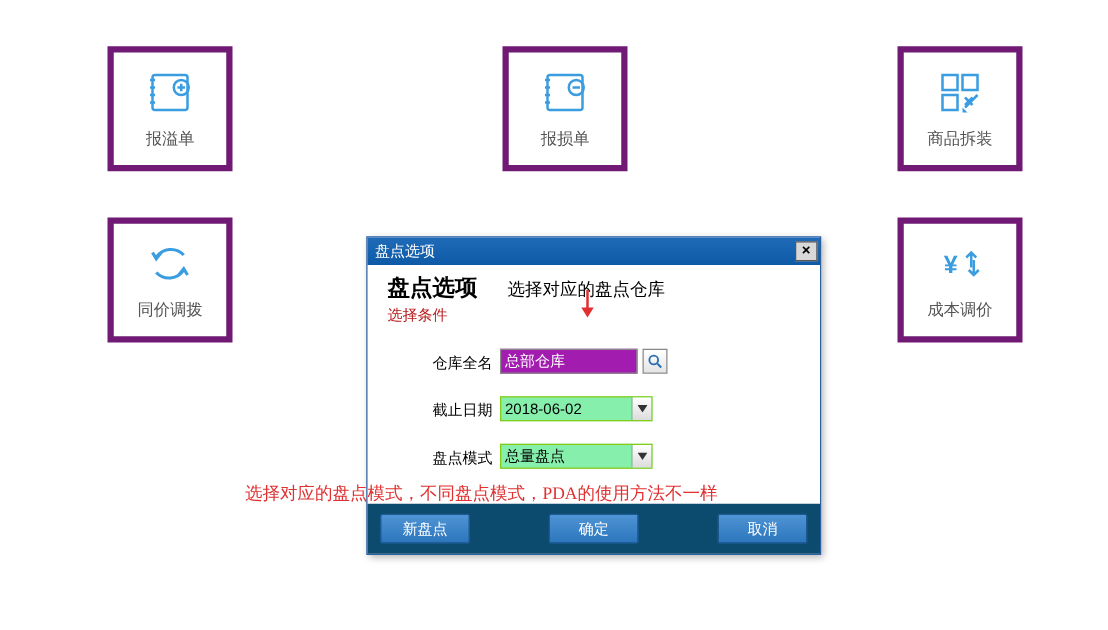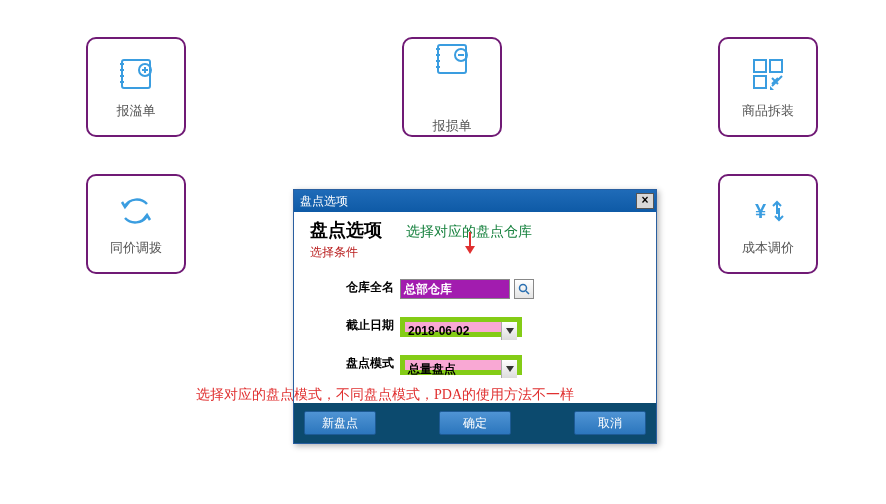--- a/index.html
+++ b/index.html
@@ -9,22 +9,22 @@
     height: 504px;
     background: #fff;
     font-family: "Microsoft YaHei", Arial, sans-serif;
     position: relative;
     overflow: hidden;
   }
   .card {
     position: absolute;
     width: 100px;
     height: 100px;
-    border: 2px solid #701a75;
-    border-radius: 10px;
+    border: 5px solid #701a75;
+    border-radius: 0;
     background: #fff;
     display: flex;
     flex-direction: column;
     align-items: center;
     justify-content: center;
     cursor: pointer;
   }
   .card .icon-wrap {
     width: 40px;
     height: 40px;
@@ -79,32 +79,31 @@
     font-size: 18px;
     font-weight: bold;
     color: #000;
   }
   .dialog-small {
     font-size: 12px;
     color: #b91c1c;
     margin-top: 2px;
   }
   .annot {
-    color: #15803d;
+    color: #000000;
     font-size: 14px;
     margin-left: 24px;
     position: relative;
   }
   .form-row {
     display: flex;
-    align-items: flex-start;
+    align-items: flex-end;
     margin: 18px 0 0 28px;
     font-size: 12px;
     color: #000;
-    font-weight: bold;
   }
   .form-label {
     width: 56px;
     text-align: right;
     margin-right: 6px;
   }
   .form-input {
     width: 110px;
     height: 20px;
     border: 1px solid #888;
@@ -124,25 +123,25 @@
     background: linear-gradient(#fff,#e4e4e4);
     display: flex;
     align-items: center;
     justify-content: center;
     cursor: pointer;
   }
   .combo {
     position: relative;
     width: 122px;
     height: 20px;
-    border: 5px solid #84cc16;
+    border: 1px solid #84cc16;
     font-size: 12px;
     line-height: 18px;
     padding: 0 18px 0 3px;
-    background: #f9a8d4;
+    background: #86efac;
   }
   .combo .arrow {
     position: absolute;
     right: 0;
     top: 0;
     width: 16px;
     height: 18px;
     background: linear-gradient(#fff,#dcdcdc);
     border-left: 1px solid #aaa;
     display: flex;
@@ -194,21 +193,21 @@
       <line x1="4" y1="20" x2="8" y2="20" stroke="#3a9de0" stroke-width="2"></line>
       <line x1="4" y1="26" x2="8" y2="26" stroke="#3a9de0" stroke-width="2"></line>
       <circle cx="29" cy="14" r="6" fill="none" stroke="#3a9de0" stroke-width="2"></circle>
       <line x1="29" y1="11" x2="29" y2="17" stroke="#3a9de0" stroke-width="2"></line>
       <line x1="26" y1="14" x2="32" y2="14" stroke="#3a9de0" stroke-width="2"></line>
     </svg>
   </div>
   <div class="label">报溢单</div>
 </div>
 
-<div class="card" style="left:402px; top:37px;justify-content:space-between;">
+<div class="card" style="left:402px; top:37px;">
   <div class="icon-wrap">
     <svg width="40" height="36" viewBox="0 0 40 36">
       <rect x="6" y="4" width="28" height="28" rx="2" fill="none" stroke="#3a9de0" stroke-width="2"></rect>
       <line x1="4" y1="8" x2="8" y2="8" stroke="#3a9de0" stroke-width="2"></line>
       <line x1="4" y1="14" x2="8" y2="14" stroke="#3a9de0" stroke-width="2"></line>
       <line x1="4" y1="20" x2="8" y2="20" stroke="#3a9de0" stroke-width="2"></line>
       <line x1="4" y1="26" x2="8" y2="26" stroke="#3a9de0" stroke-width="2"></line>
       <circle cx="29" cy="14" r="6" fill="none" stroke="#3a9de0" stroke-width="2"></circle>
       <line x1="26" y1="14" x2="32" y2="14" stroke="#3a9de0" stroke-width="2"></line>
     </svg>

